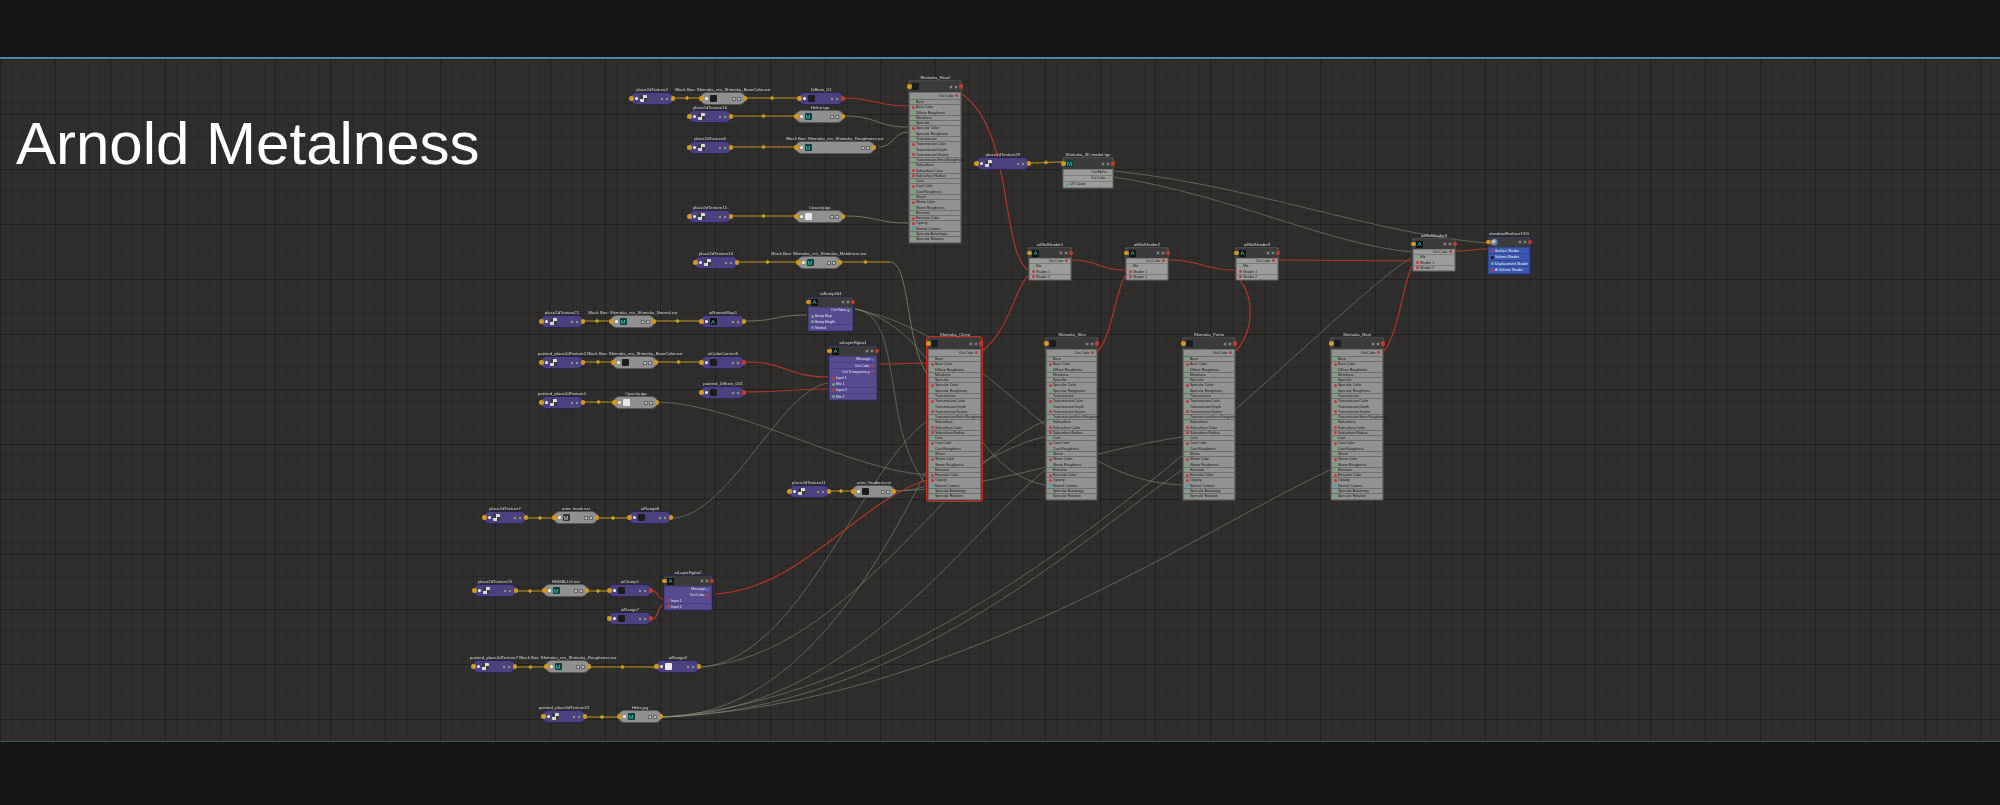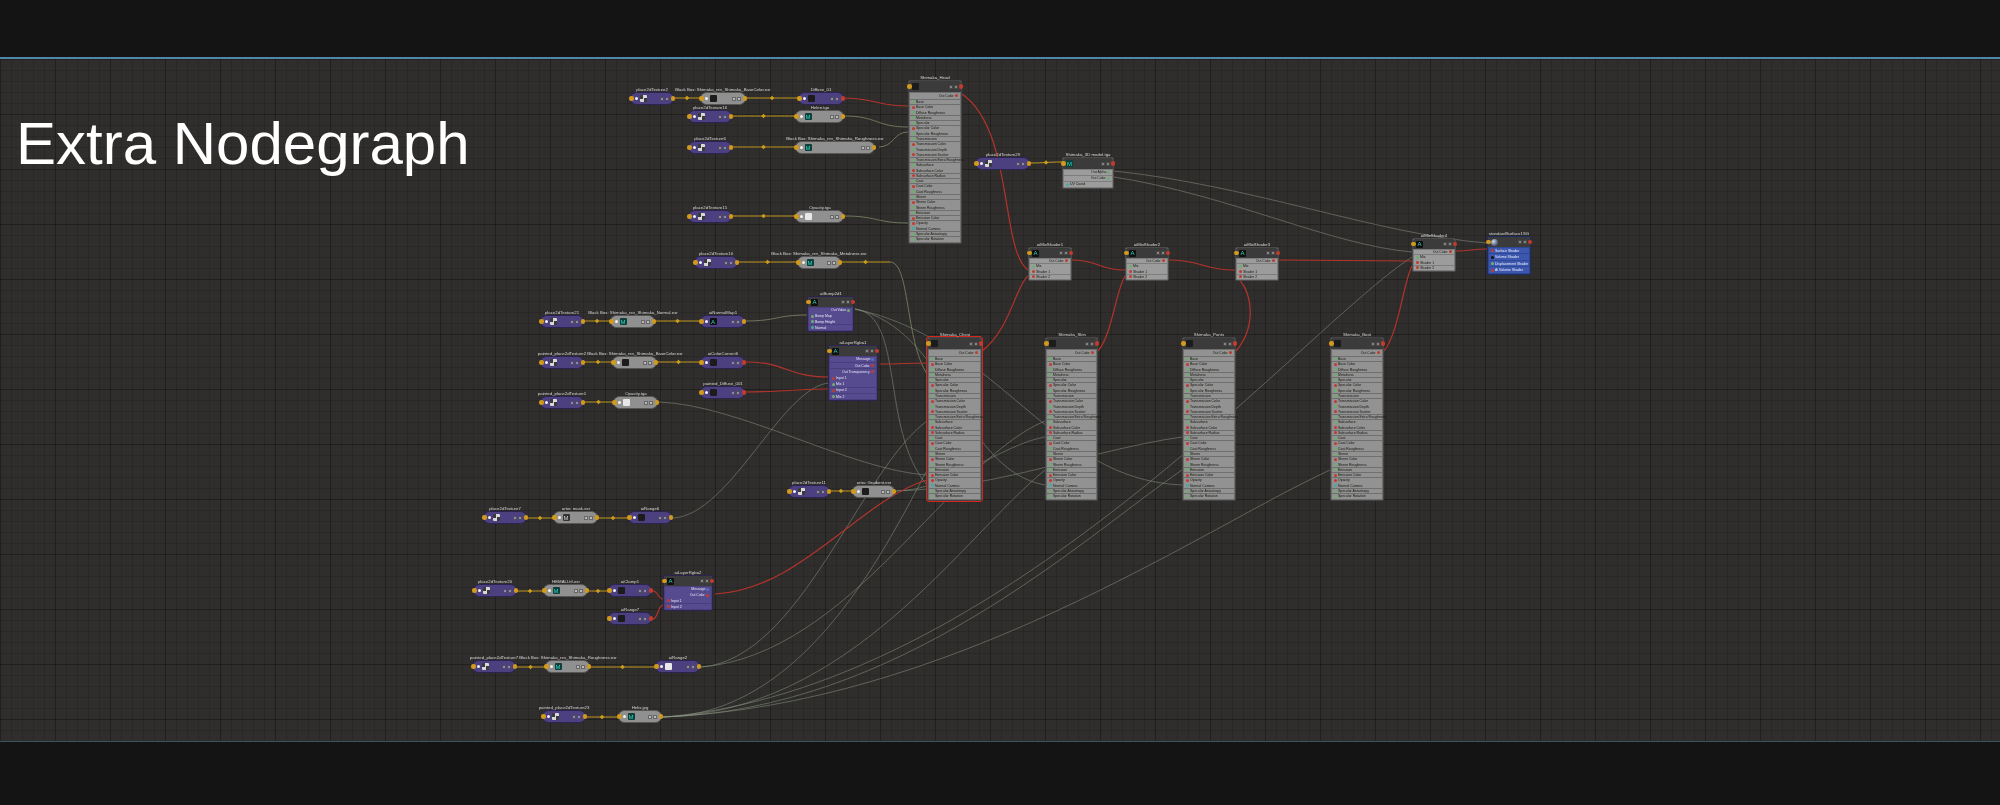--- a/index.html
+++ b/index.html
@@ -45,21 +45,21 @@
     border-radius:1px;overflow:hidden;}
   .btn{flex:none;width:4px;height:4px;background:rgba(255,255,255,.38);border:1px solid rgba(0,0,0,.45);
     box-sizing:border-box;border-radius:.5px;}
   .spacer{flex:1;}
 </style>
 </head>
 <body>
 
 <div id="stage">
   <div id="canvas">
-    <div class="graph-title">Extra Nodegraph</div>
+    <div class="graph-title">Arnold Metalness</div>
   </div>
   <svg id="wires" viewBox="0 0 2000 805">
       <path d="M674,98 C687,98 687,98 700,98" fill="none" stroke="#cb9d1d" stroke-width="1" opacity="0.95"></path>
       <rect x="685.4" y="96.4" width="3.2" height="3.2" transform="rotate(45 687 98)" fill="#cb9d1d"></rect>
       <path d="M746,98 C772,98 772,98 798,98" fill="none" stroke="#cb9d1d" stroke-width="1" opacity="0.95"></path>
       <rect x="770.4" y="96.4" width="3.2" height="3.2" transform="rotate(45 772 98)" fill="#cb9d1d"></rect>
       <path d="M732,116 C763.5,116 763.5,116 795,116" fill="none" stroke="#cb9d1d" stroke-width="1" opacity="0.95"></path>
       <rect x="761.9" y="114.4" width="3.2" height="3.2" transform="rotate(45 763.5 116)" fill="#cb9d1d"></rect>
       <path d="M732,147 C763.5,147 763.5,147 795,147" fill="none" stroke="#cb9d1d" stroke-width="1" opacity="0.95"></path>
       <rect x="761.9" y="145.4" width="3.2" height="3.2" transform="rotate(45 763.5 147)" fill="#cb9d1d"></rect>

